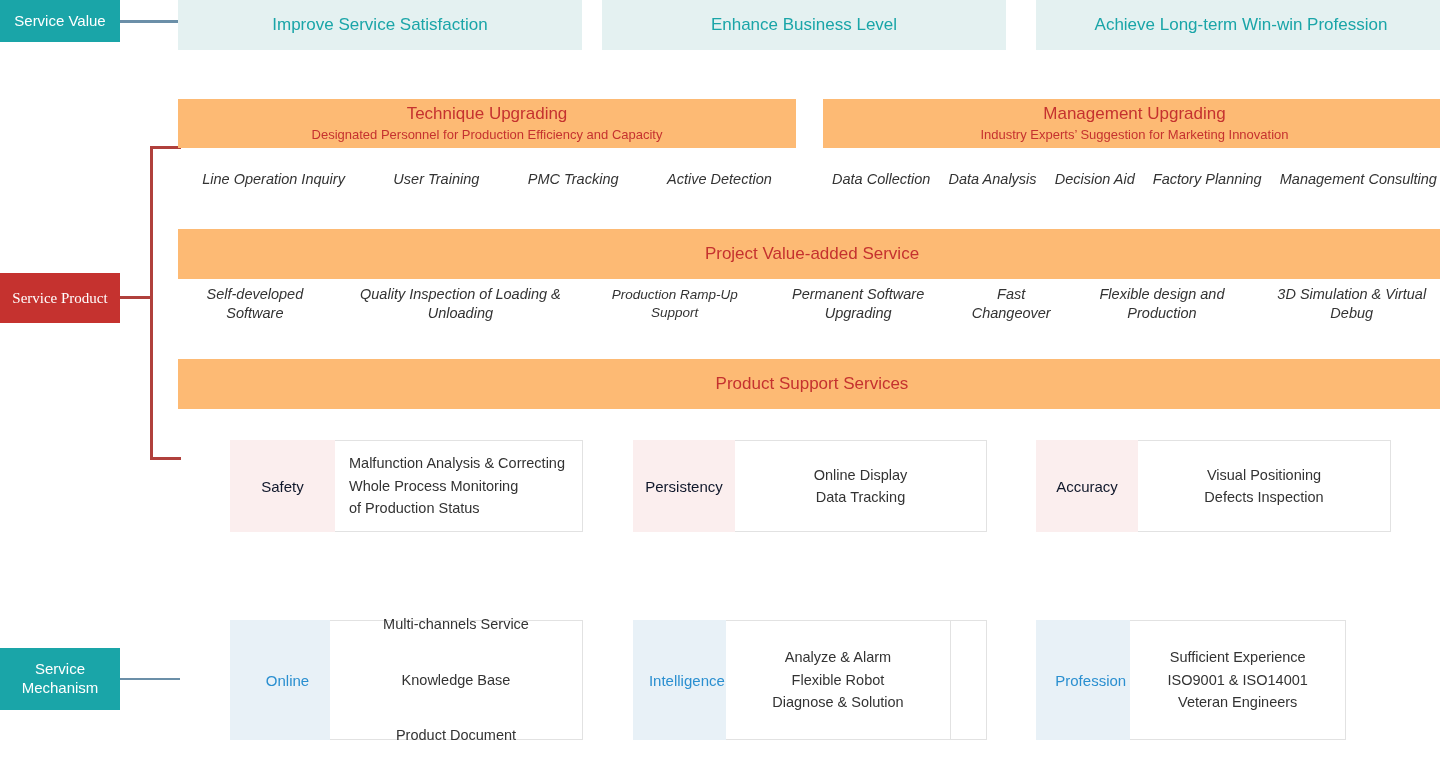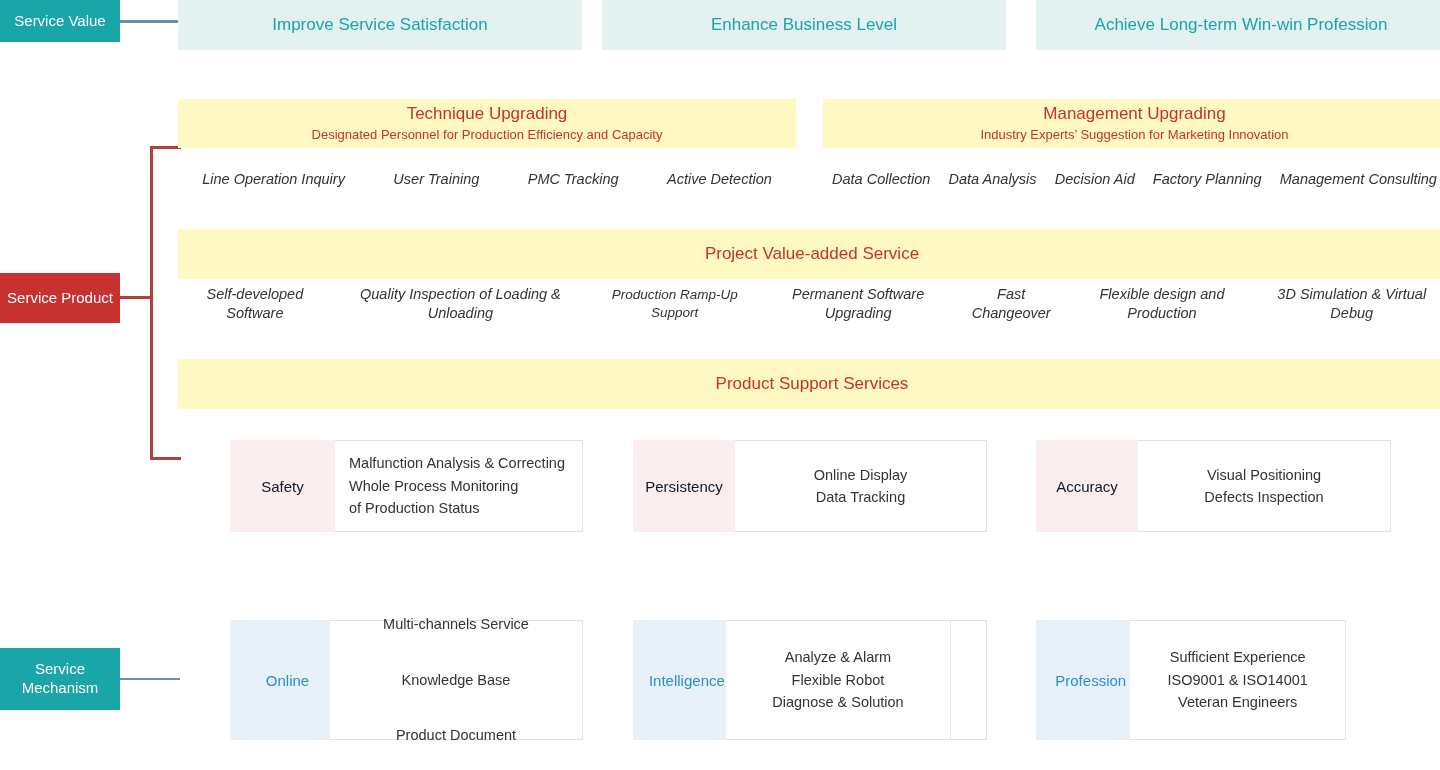--- a/index.html
+++ b/index.html
@@ -38,20 +38,21 @@
   }
   .tag-value {
     top: 0;
     height: 42px;
     background: #1aa5a8;
   }
   .tag-product {
     top: 273px;
     height: 50px;
     background: #c5322f;
+    font-family: Liberation Serif, serif;
   }
   .tag-mechanism {
     top: 648px;
     height: 62px;
     background: #1aa5a8;
   }
 
   
   .line {
     position: absolute;
@@ -116,21 +117,21 @@
     text-align: center;
     box-sizing: border-box;
   }
   .vb0 { left: 178px; width: 404px; }
   .vb1 { left: 602px; width: 404px; }
   .vb2 { left: 1036px; width: 410px; }
 
   
   .banner {
     position: absolute;
-    background: #fef9c3;
+    background: #fdba74;
     color: #c5322f;
     display: flex;
     flex-direction: column;
     align-items: center;
     justify-content: center;
     text-align: center;
     box-sizing: border-box;
   }
   .banner .t1 { font-size: 17px; line-height: 1.35; }
   .banner .t2 { font-size: 13px; line-height: 1.35; }

